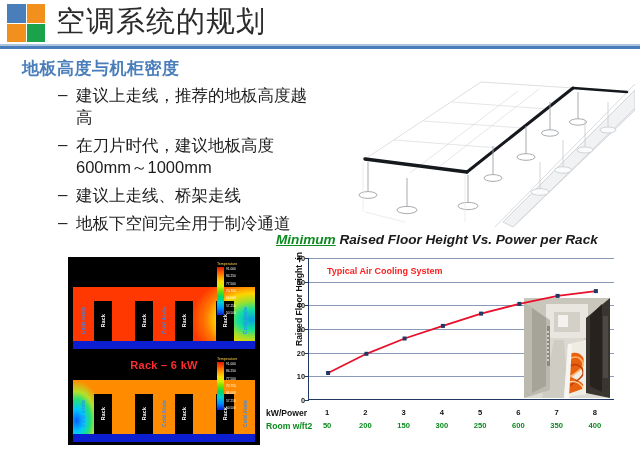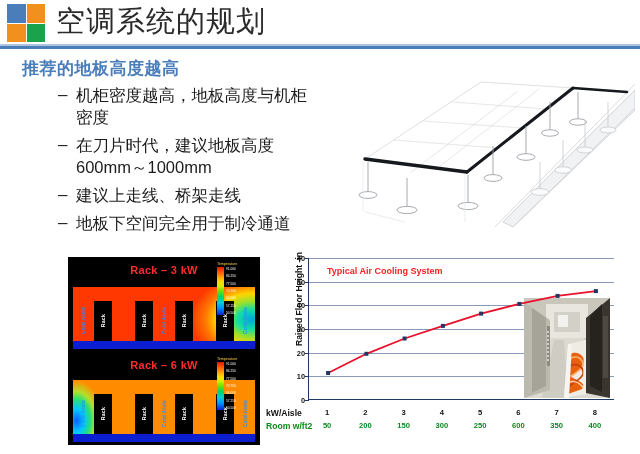--- a/index.html
+++ b/index.html
@@ -220,26 +220,26 @@
       <span class="lq1"></span>
       <span class="lq2"></span>
       <span class="lq3"></span>
       <span class="lq4"></span>
     </div>
     <div id="page-title">空调系统的规划</div>
     <div id="title-rule-soft"></div>
     <div id="title-rule"></div>
   </div>
 
-  <div id="content-heading">推荐的地板高度越高</div>
+  <div id="content-heading">地板高度与机柜密度</div>
 
   <div id="bullet-list">
     <div class="bullet-item">
       <div class="bullet-dash">–</div>
-      <div class="bullet-text">机柜密度越高，地板高度与机柜密度</div>
+      <div class="bullet-text">建议上走线，推荐的地板高度越高</div>
     </div>
     <div class="bullet-item">
       <div class="bullet-dash">–</div>
       <div class="bullet-text">在刀片时代，建议地板高度600mm～1000mm</div>
     </div>
     <div class="bullet-item">
       <div class="bullet-dash">–</div>
       <div class="bullet-text">建议上走线、桥架走线</div>
     </div>
     <div class="bullet-item">
@@ -326,21 +326,20 @@
         <path d="M28,100 L28,150"></path>
         <path d="M130,112 L130,160"></path>
         <path d="M30,150 L70,160"></path>
       </g>
     </svg>
   </div>
 
   <div id="cfd-block">
 
     <div class="cfd-panel">
-      <div class="cfd-title">Rack – 3 kW</div>
       <div class="cfd-field cfd-field-3"></div>
       <div class="cfd-racks">
         <div class="rack-col">
             <span class="rack-label blue">Cold Aisle</span>
           </div>
         <div class="rack-col solid">
             <span class="rack-label white">Rack</span>
           </div>
         <div class="rack-col"></div>
         <div class="rack-col solid">
@@ -420,20 +419,23 @@
             <span>57.250</span>
             <span>50.500</span>
           </div>
         </div>
       </div>
     </div>
 
   </div>
 
   <div id="chart-block">
+    <div id="chart-title">
+      <span id="chart-title-min">Minimum</span><span> Raised Floor Height Vs. Power per Rack</span>
+    </div>
 
     <div id="plot-wrap">
       <div id="y-axis-title">Raised Floor Height -in</div>
 
       <div id="plot-area">
         <div id="series-note">Typical Air Cooling System</div>
 
         <div class="grid-line" style="top:0px;"></div>
         <div class="grid-line" style="top:23.7px;"></div>
         <div class="grid-line" style="top:47.3px;"></div>
@@ -510,21 +512,21 @@
             <rect x="208.4" y="43.9" width="4" height="4"></rect>
             <rect x="246.6" y="35.9" width="4" height="4"></rect>
             <rect x="284.9" y="31.1" width="4" height="4"></rect>
           </g>
         </svg>
       </div>
     </div>
 
     <div id="x-axis-rows">
       <div class="x-row">
-        <span class="x-row-label black">kW/Aisle</span>
+        <span class="x-row-label black">kW/Power</span>
         <div class="x-cells">
           <span class="x-cell black" style="left:6.25%">1</span>
           <span class="x-cell black" style="left:18.75%">2</span>
           <span class="x-cell black" style="left:31.25%">3</span>
           <span class="x-cell black" style="left:43.75%">4</span>
           <span class="x-cell black" style="left:56.25%">5</span>
           <span class="x-cell black" style="left:68.75%">6</span>
           <span class="x-cell black" style="left:81.25%">7</span>
           <span class="x-cell black" style="left:93.75%">8</span>
         </div>

